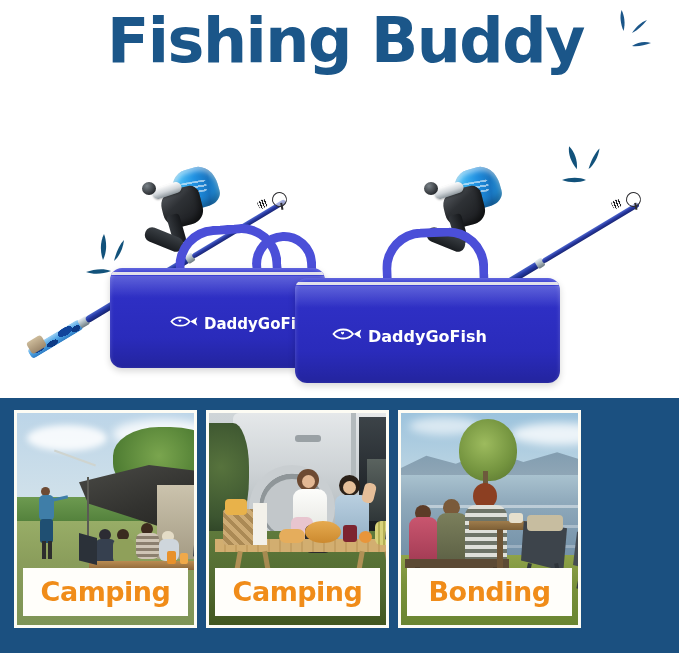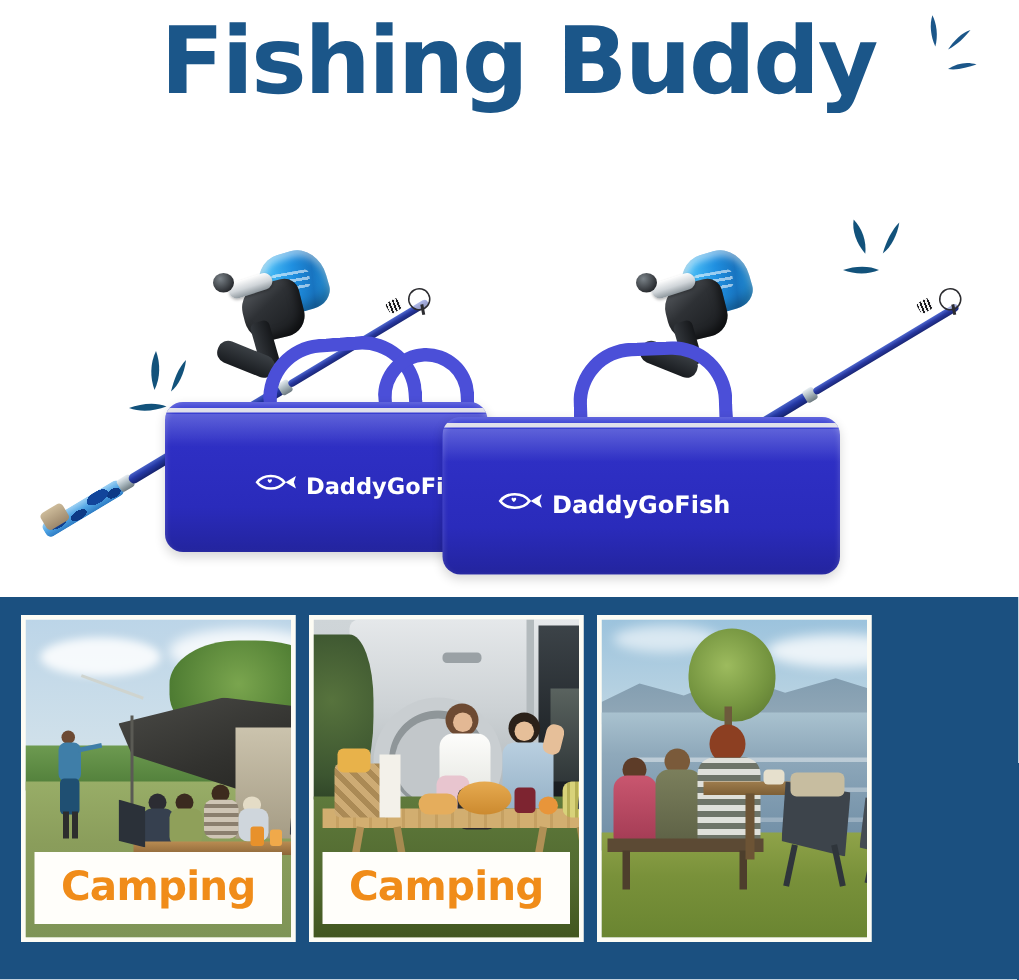--- a/index.html
+++ b/index.html
@@ -623,16 +623,19 @@
 
         <div class="layer" style="left:120px; top:106px; width:46px; height:52px; background:#3d444b;
              clip-path:polygon(6% 4%, 100% 18%, 92% 100%, 0% 80%);"></div>
         <div class="layer" style="left:126px; top:102px; width:36px; height:16px; border-radius:4px; background:#c7bda0;"></div>
         <div class="layer" style="left:124px; top:150px; width:4px; height:28px; background:#2f353b; transform:rotate(12deg);"></div>
         <div class="layer" style="left:156px; top:150px; width:4px; height:28px; background:#2f353b; transform:rotate(-12deg);"></div>
         <div class="layer" style="left:172px; top:116px; width:40px; height:44px; background:#454c53;
              clip-path:polygon(10% 6%, 100% 22%, 94% 100%, 0% 82%);"></div>
         <div class="layer" style="left:178px; top:150px; width:4px; height:26px; background:#333940; transform:rotate(12deg);"></div>
       </div>
+      <div class="label">
+        <span>Bonding</span>
+      </div>
     </div>
 
   </div>
 </div>
 
 </body></html>

